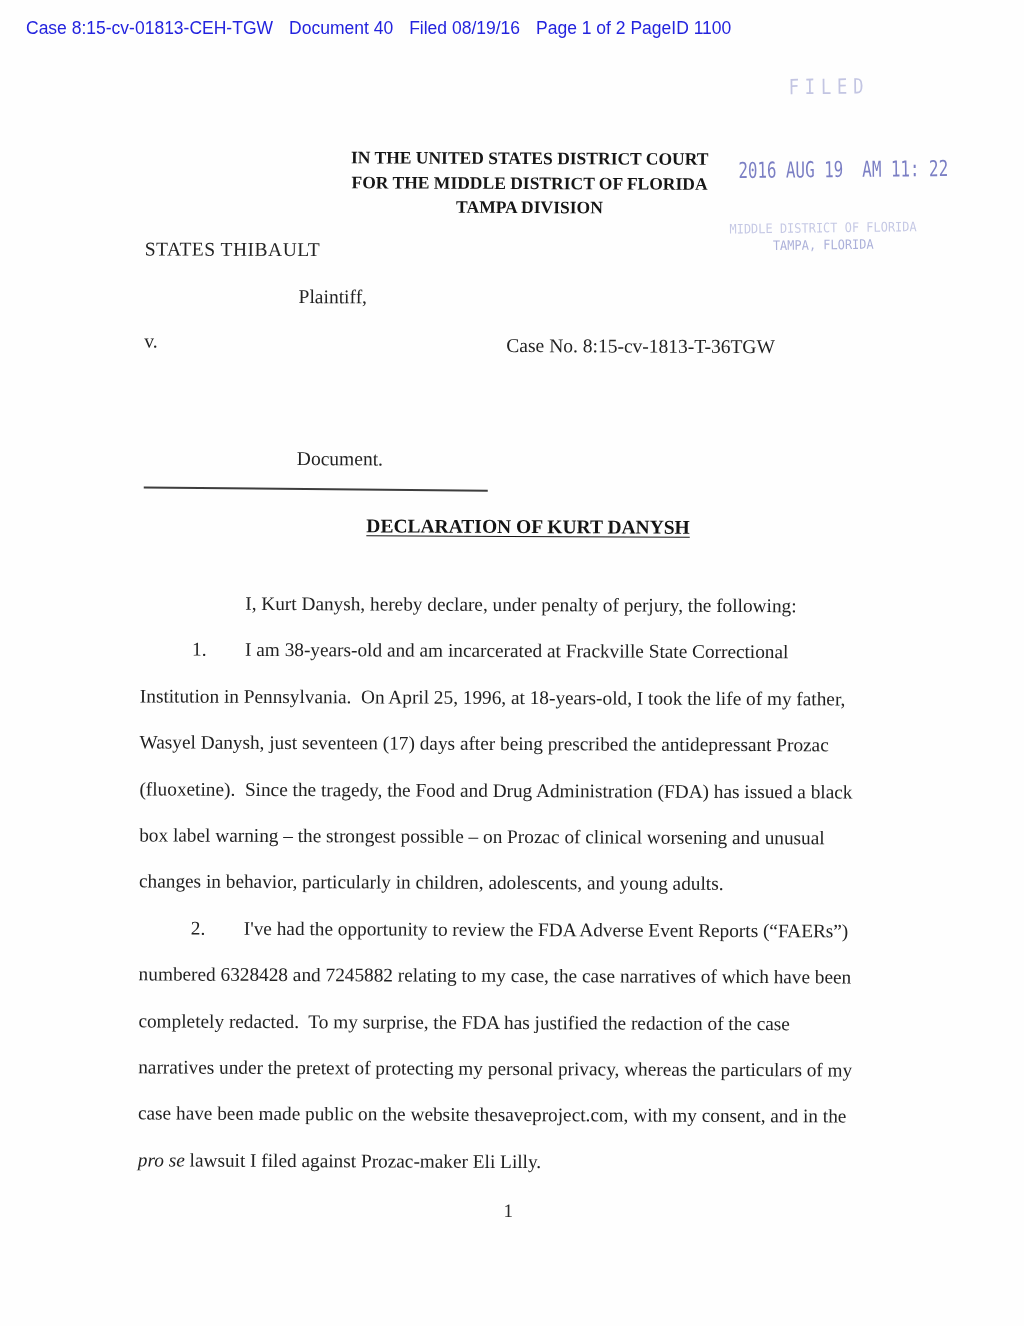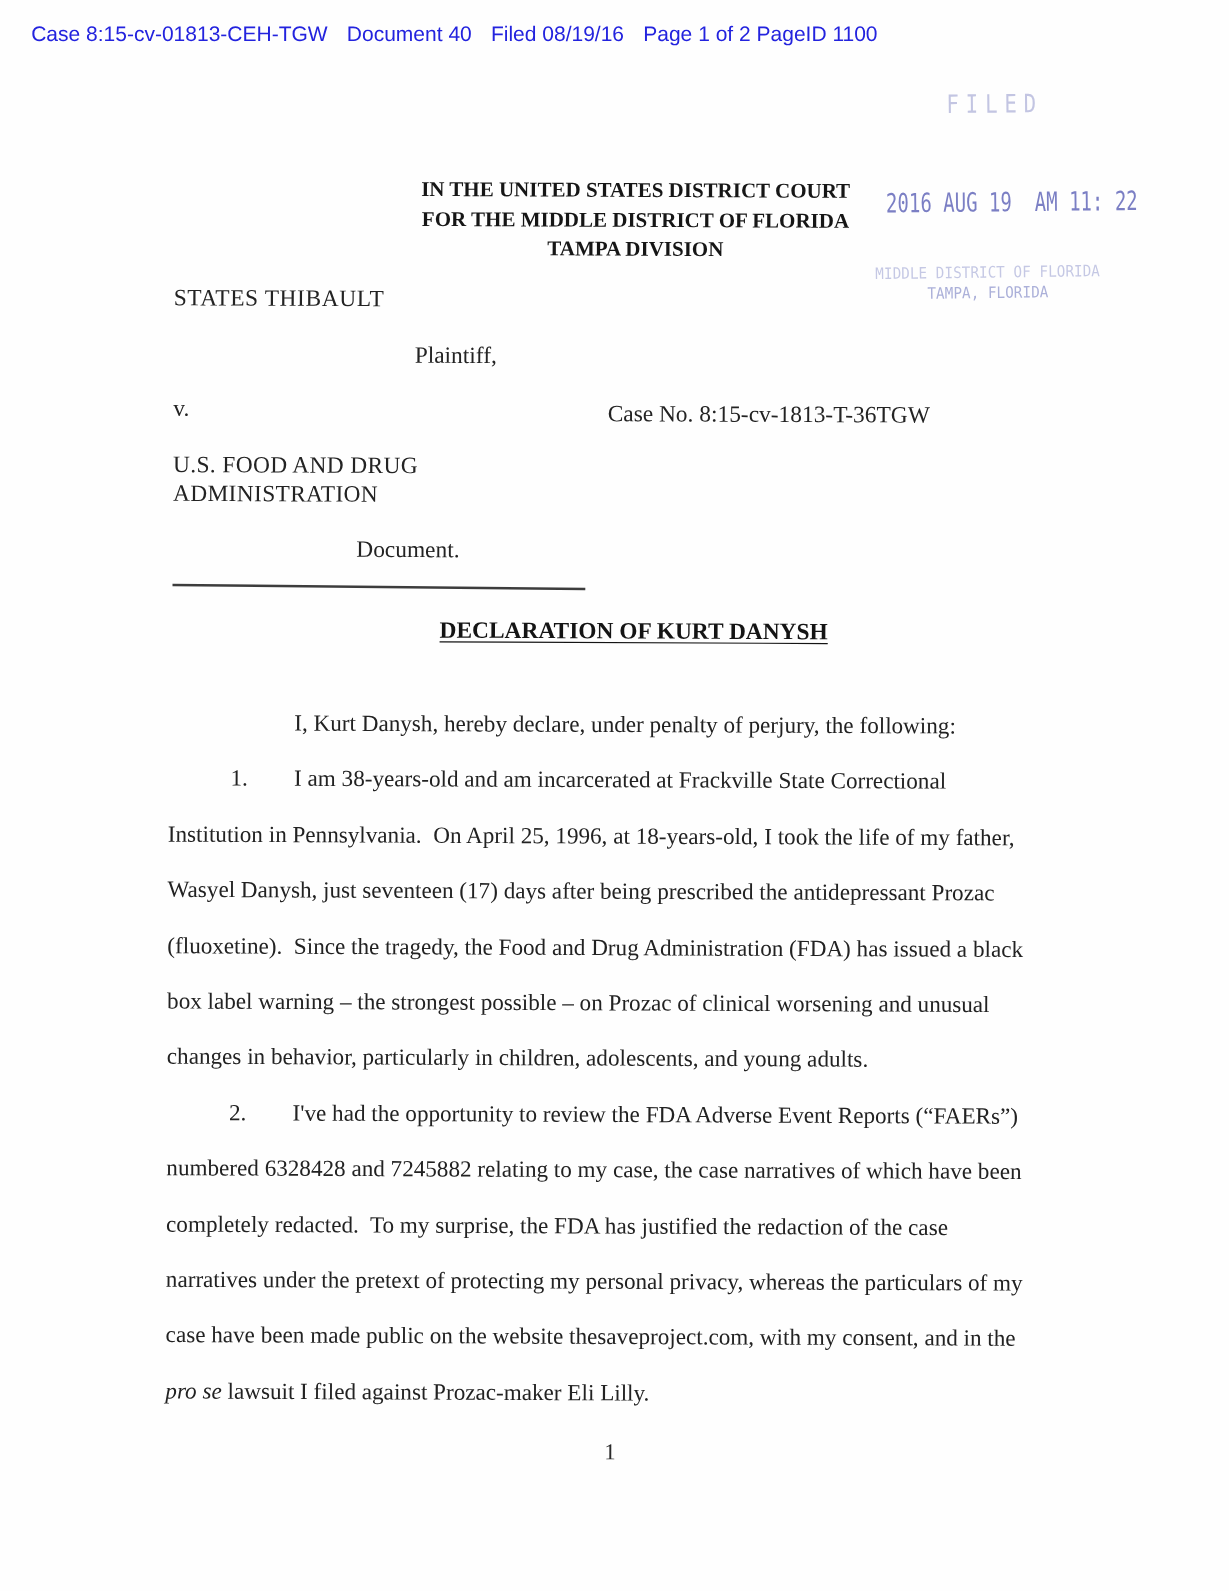--- a/index.html
+++ b/index.html
@@ -78,21 +78,21 @@
     line-height: 17px;
     color: #979dd0;
     transform: rotate(-1deg) scaleX(0.92);
     transform-origin: left top;
   }
   .stamp-address .faded { opacity: 0.55; }
   .stamp-address .less-faded { opacity: 0.8; }
 
   .caption-item { position: absolute; font-size: 19.5px; }
   .plaintiff-name  { left: 143px; top: 240px; letter-spacing: 0.5px; }
-  .plaintiff-role  { left: 297px; top: 287px; margin-left: 47px; }
+  .plaintiff-role  { left: 297px; top: 287px; }
   .versus          { left: 143px; top: 332px; }
   .case-no         { left: 505px; top: 335px; }
   .defendant-name  { left: 143px; top: 378px; line-height: 23.5px; letter-spacing: 0.3px; }
   .defendant-role  { left: 296px; top: 449px; }
 
   .caption-rule {
     position: absolute;
     left: 143px; top: 489px;
     width: 344px; height: 2px;
     background: #3d3d3d;
@@ -152,24 +152,20 @@
     <div class="stamp-address">
       <div class="faded">MIDDLE DISTRICT OF FLORIDA</div>
       <div class="less-faded">TAMPA, FLORIDA</div>
     </div>
 
     <div class="caption-item plaintiff-name">STATES THIBAULT</div>
     <div class="caption-item plaintiff-role">Plaintiff,</div>
     <div class="caption-item versus">v.</div>
     <div class="caption-item case-no">Case No. 8:15-cv-1813-T-36TGW</div>
 
-    <div class="caption-item defendant-name">
-      <div>U.S. FOOD AND DRUG</div>
-      <div>ADMINISTRATION</div>
-    </div>
     <div class="caption-item defendant-role">Document.</div>
 
     <div class="caption-rule"></div>
 
     <div class="doc-title">DECLARATION OF KURT DANYSH</div>
 
     <div class="body-text">
         <div class="body-line indent">I, Kurt Danysh, hereby declare, under penalty of perjury, the following:</div>
         <div class="body-line"><span class="para-num">1.</span>I am 38-years-old and am incarcerated at Frackville State Correctional</div>
         <div class="body-line">Institution in Pennsylvania.  On April 25, 1996, at 18-years-old, I took the life of my father,</div>

